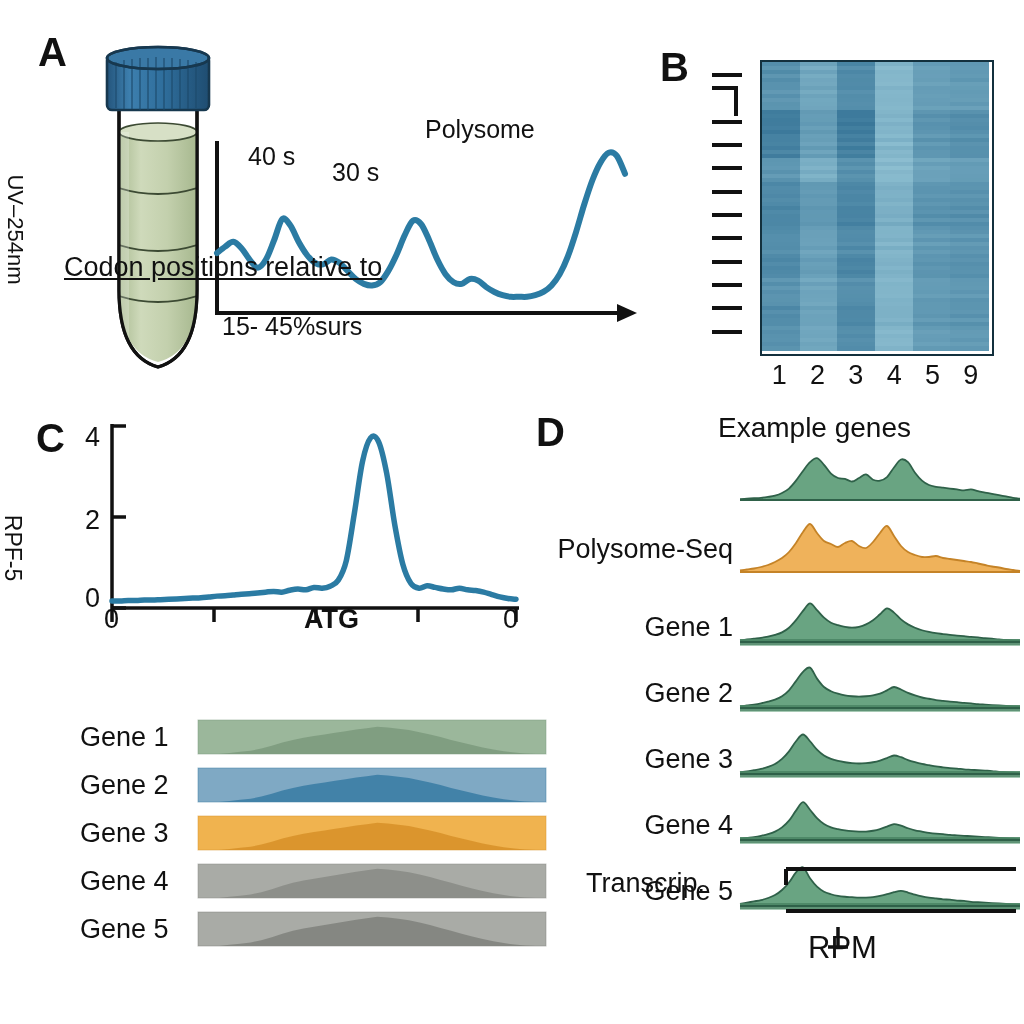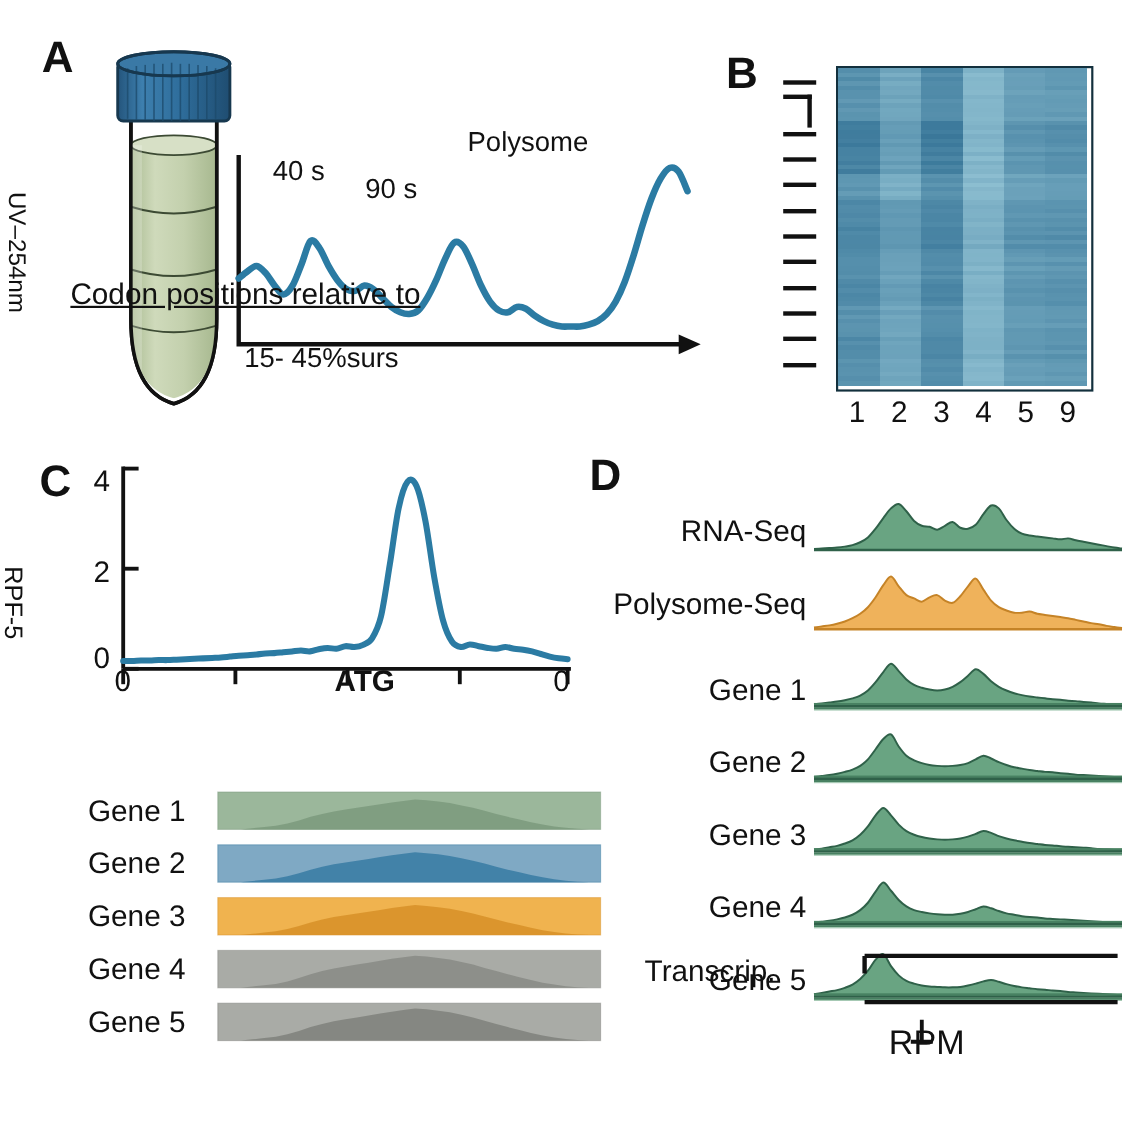--- a/index.html
+++ b/index.html
@@ -124,21 +124,21 @@
     <div id="aChart">
       <svg width="445" height="305" viewBox="0 0 445 305">
 
         <path d="M12,58 L12,228 L420,228" fill="none" stroke="#111" stroke-width="4" stroke-linecap="square"></path>
         <path d="M412,219 L432,228 L412,237 Z" fill="#111"></path>
         <path d="M12,168.0952380952381 C13.36,167.015873015873 17.44,163.50793650793653 20.16,161.61904761904765 C22.88,159.73015873015876 25.6,156.4920634920635 28.32,156.76190476190476 C31.04,157.03174603174602 33.760000000000005,160.26984126984127 36.480000000000004,163.23809523809524 C39.2,166.20634920634922 41.92,171.33333333333331 44.64,174.57142857142856 C47.36,177.8095238095238 50.080000000000005,182.66666666666666 52.800000000000004,182.66666666666666 C55.52,182.66666666666666 58.24,179.15873015873012 60.96,174.57142857142856 C63.68,169.984126984127 66.4,161.8888888888889 69.12,155.14285714285717 C71.84,148.39682539682542 74.56,136.52380952380955 77.28,134.0952380952381 C80,131.66666666666666 82.72,136.79365079365078 85.44,140.57142857142856 C88.16,144.34920634920633 90.88000000000001,151.9047619047619 93.60000000000001,156.76190476190476 C96.32000000000001,161.61904761904762 99.04,166.20634920634922 101.76,169.71428571428572 C104.48,173.22222222222223 107.2,176.19047619047618 109.92,177.8095238095238 C112.64,179.42857142857142 115.36,179.96825396825398 118.08,179.42857142857144 C120.8,178.8888888888889 123.52000000000001,174.84126984126982 126.24000000000001,174.57142857142856 C128.96,174.3015873015873 131.67999999999998,175.9206349206349 134.39999999999998,177.8095238095238 C137.11999999999998,179.69841269841268 139.84,183.2063492063492 142.56,185.9047619047619 C145.28,188.6031746031746 148,191.84126984126985 150.72,194 C153.44,196.15873015873015 156.16,197.77777777777777 158.88,198.85714285714286 C161.6,199.93650793650795 164.32,200.74603174603175 167.04,200.47619047619048 C169.76,200.20634920634922 172.48000000000002,199.66666666666669 175.20000000000002,197.23809523809524 C177.92000000000002,194.8095238095238 180.64,190.4920634920635 183.35999999999999,185.9047619047619 C186.07999999999998,181.3174603174603 188.8,175.65079365079367 191.52,169.71428571428572 C194.24,163.77777777777777 196.96,155.95238095238093 199.68,150.28571428571428 C202.4,144.61904761904762 205.12,137.6031746031746 207.84,135.71428571428572 C210.56,133.82539682539684 213.28,135.71428571428572 216,138.95238095238096 C218.72,142.1904761904762 221.44,149.20634920634924 224.16,155.14285714285717 C226.88,161.0793650793651 229.60000000000002,168.9047619047619 232.32000000000002,174.57142857142856 C235.04000000000002,180.2380952380952 237.76000000000002,185.36507936507937 240.48000000000002,189.14285714285714 C243.20000000000002,192.9206349206349 245.92,195.61904761904762 248.64,197.23809523809524 C251.35999999999999,198.85714285714286 254.07999999999996,199.3968253968254 256.79999999999995,198.85714285714286 C259.52,198.31746031746033 262.24,194.53968253968253 264.96000000000004,194 C267.68000000000006,193.46031746031747 270.4,194.26984126984127 273.12,195.61904761904762 C275.84000000000003,196.96825396825398 278.56000000000006,200.20634920634922 281.28000000000003,202.0952380952381 C284,203.984126984127 286.72,205.6031746031746 289.44,206.95238095238096 C292.15999999999997,208.30158730158732 294.88,209.3809523809524 297.59999999999997,210.1904761904762 C300.31999999999994,211 303.03999999999996,211.53968253968253 305.76,211.8095238095238 C308.48,212.07936507936506 311.20000000000005,211.8095238095238 313.92,211.8095238095238 C316.64,211.8095238095238 319.36,212.07936507936506 322.08,211.8095238095238 C324.79999999999995,211.53968253968253 327.52,211 330.24,210.1904761904762 C332.96000000000004,209.3809523809524 335.68000000000006,208.57142857142858 338.40000000000003,206.95238095238096 C341.12,205.33333333333334 343.84000000000003,203.44444444444446 346.56,200.47619047619048 C349.28,197.5079365079365 352,194 354.71999999999997,189.14285714285714 C357.43999999999994,184.28571428571428 360.15999999999997,178.34920634920636 362.88,171.33333333333334 C365.6,164.31746031746033 368.32000000000005,155.68253968253967 371.04,147.04761904761904 C373.76,138.4126984126984 376.48,128.15873015873015 379.2,119.52380952380952 C381.91999999999996,110.88888888888889 384.64,102.25396825396828 387.36,95.23809523809527 C390.08000000000004,88.22222222222226 392.79999999999995,82.01587301587304 395.52,77.42857142857144 C398.24,72.84126984126985 400.96000000000004,68.7936507936508 403.68,67.71428571428572 C406.4,66.63492063492065 409.12,67.44444444444446 411.84,70.95238095238096 C414.55999999999995,74.46031746031747 418.64,85.7936507936508 420,88.76190476190476" fill="none" stroke="#2b7ba3" stroke-width="6" stroke-linejoin="round" stroke-linecap="round"></path>
       </svg>
     </div>
 
     <div class="a-peak" style="left:248px;top:132px;">40 s</div>
-    <div class="a-peak" style="left:332px;top:148px;">90 s</div>
+    <div class="a-peak" style="left:332px;top:148px;">30 s</div>
     <div class="a-peak" style="left:425px;top:105px;">Polysome</div>
 
     <div id="aXlab1">15- 45%surs</div>
   </div>
 
   <div id="panelB">
     <div class="panel-letter" style="left:10px;top:22px;">B</div>
 
     <div id="bTicks">
         <div class="t" style="top: 10px;"></div>
@@ -696,24 +696,24 @@
               <rect x="0" y="0" width="348" height="34" fill="none" stroke="#83857f" stroke-width="1" opacity="0.5"></rect>
             </svg>
           </div>
         </div>
       </div>
   </div>
 
   <div id="panelD">
     <div class="panel-letter" style="left:8px;top:12px;">D</div>
 
+    <div id="dTitle">Example genes</div>
 
     <div id="dTracks">
         <div class="d-row" style="top: 46px; height: 60px;">
-          <div class="d-lbl" style="left: 0px; width: 205px;">RNA-Seq</div>
           <div class="d-trk" style="left: 212px; top: 0px; width: 280px;">
             <svg width="280" height="60" viewBox="0 0 280 60">
               <path d="M0,53.12 C1.1666666666666667,53.04666666666667 4.666666666666666,52.82666666666667 7,52.68 C9.333333333333334,52.53333333333333 11.666666666666666,52.38666666666667 14,52.24 C16.333333333333332,52.093333333333334 18.666666666666668,52.019999999999996 21,51.8 C23.333333333333332,51.58 25.666666666666668,51.28666666666667 28,50.92 C30.333333333333332,50.553333333333335 32.666666666666664,50.260000000000005 35,49.6 C37.333333333333336,48.94 39.666666666666664,48.13333333333333 42,46.96 C44.333333333333336,45.78666666666667 46.666666666666664,44.61333333333334 49,42.56 C51.333333333333336,40.50666666666667 53.666666666666664,37.57333333333334 56,34.64 C58.333333333333336,31.706666666666667 60.666666666666664,28.039999999999996 63,24.959999999999997 C65.33333333333333,21.88 67.66666666666667,18.28666666666667 70,16.160000000000004 C72.33333333333333,14.033333333333339 74.66666666666667,11.760000000000003 77,12.200000000000003 C79.33333333333333,12.640000000000002 81.66666666666667,16.23333333333333 84,18.799999999999997 C86.33333333333333,21.366666666666664 88.66666666666667,25.400000000000002 91,27.6 C93.33333333333333,29.8 95.66666666666667,31.12 98,32 C100.33333333333333,32.88 102.66666666666667,32.29333333333334 105,32.88 C107.33333333333333,33.46666666666667 109.66666666666667,35.666666666666664 112,35.519999999999996 C114.33333333333333,35.37333333333333 116.66666666666667,33.17333333333333 119,32 C121.33333333333333,30.826666666666668 123.66666666666667,28.186666666666667 126,28.48 C128.33333333333334,28.773333333333333 130.66666666666666,32.733333333333334 133,33.76 C135.33333333333334,34.78666666666666 137.66666666666666,35.08 140,34.64 C142.33333333333334,34.2 144.66666666666666,33.32 147,31.119999999999997 C149.33333333333334,28.919999999999998 151.66666666666666,24.37333333333333 154,21.439999999999998 C156.33333333333334,18.506666666666664 158.66666666666666,14.399999999999995 161,13.519999999999996 C163.33333333333334,12.639999999999997 165.66666666666666,13.960000000000003 168,16.160000000000004 C170.33333333333334,18.360000000000003 172.66666666666666,23.64 175,26.72 C177.33333333333334,29.799999999999997 179.66666666666666,32.586666666666666 182,34.64 C184.33333333333334,36.693333333333335 186.66666666666666,38.013333333333335 189,39.04 C191.33333333333334,40.06666666666666 193.66666666666666,40.36 196,40.8 C198.33333333333334,41.239999999999995 200.66666666666666,41.38666666666666 203,41.68 C205.33333333333334,41.973333333333336 207.66666666666666,42.266666666666666 210,42.56 C212.33333333333334,42.85333333333334 214.66666666666666,43.14666666666666 217,43.44 C219.33333333333334,43.733333333333334 221.66666666666666,44.32 224,44.32 C226.33333333333334,44.32 228.66666666666666,43.29333333333333 231,43.44 C233.33333333333334,43.586666666666666 235.66666666666666,44.68666666666667 238,45.2 C240.33333333333334,45.71333333333334 242.66666666666666,46.08 245,46.519999999999996 C247.33333333333334,46.959999999999994 249.66666666666666,47.400000000000006 252,47.84 C254.33333333333334,48.28 256.6666666666667,48.72 259,49.16 C261.3333333333333,49.599999999999994 263.6666666666667,50.04 266,50.48 C268.3333333333333,50.919999999999995 270.6666666666667,51.43333333333333 273,51.8 C275.3333333333333,52.166666666666664 278.8333333333333,52.53333333333333 280,52.68 L280,54 L0,54 Z" fill="#5c9c77" opacity="0.92"></path>
               <path d="M0,53.12 C1.1666666666666667,53.04666666666667 4.666666666666666,52.82666666666667 7,52.68 C9.333333333333334,52.53333333333333 11.666666666666666,52.38666666666667 14,52.24 C16.333333333333332,52.093333333333334 18.666666666666668,52.019999999999996 21,51.8 C23.333333333333332,51.58 25.666666666666668,51.28666666666667 28,50.92 C30.333333333333332,50.553333333333335 32.666666666666664,50.260000000000005 35,49.6 C37.333333333333336,48.94 39.666666666666664,48.13333333333333 42,46.96 C44.333333333333336,45.78666666666667 46.666666666666664,44.61333333333334 49,42.56 C51.333333333333336,40.50666666666667 53.666666666666664,37.57333333333334 56,34.64 C58.333333333333336,31.706666666666667 60.666666666666664,28.039999999999996 63,24.959999999999997 C65.33333333333333,21.88 67.66666666666667,18.28666666666667 70,16.160000000000004 C72.33333333333333,14.033333333333339 74.66666666666667,11.760000000000003 77,12.200000000000003 C79.33333333333333,12.640000000000002 81.66666666666667,16.23333333333333 84,18.799999999999997 C86.33333333333333,21.366666666666664 88.66666666666667,25.400000000000002 91,27.6 C93.33333333333333,29.8 95.66666666666667,31.12 98,32 C100.33333333333333,32.88 102.66666666666667,32.29333333333334 105,32.88 C107.33333333333333,33.46666666666667 109.66666666666667,35.666666666666664 112,35.519999999999996 C114.33333333333333,35.37333333333333 116.66666666666667,33.17333333333333 119,32 C121.33333333333333,30.826666666666668 123.66666666666667,28.186666666666667 126,28.48 C128.33333333333334,28.773333333333333 130.66666666666666,32.733333333333334 133,33.76 C135.33333333333334,34.78666666666666 137.66666666666666,35.08 140,34.64 C142.33333333333334,34.2 144.66666666666666,33.32 147,31.119999999999997 C149.33333333333334,28.919999999999998 151.66666666666666,24.37333333333333 154,21.439999999999998 C156.33333333333334,18.506666666666664 158.66666666666666,14.399999999999995 161,13.519999999999996 C163.33333333333334,12.639999999999997 165.66666666666666,13.960000000000003 168,16.160000000000004 C170.33333333333334,18.360000000000003 172.66666666666666,23.64 175,26.72 C177.33333333333334,29.799999999999997 179.66666666666666,32.586666666666666 182,34.64 C184.33333333333334,36.693333333333335 186.66666666666666,38.013333333333335 189,39.04 C191.33333333333334,40.06666666666666 193.66666666666666,40.36 196,40.8 C198.33333333333334,41.239999999999995 200.66666666666666,41.38666666666666 203,41.68 C205.33333333333334,41.973333333333336 207.66666666666666,42.266666666666666 210,42.56 C212.33333333333334,42.85333333333334 214.66666666666666,43.14666666666666 217,43.44 C219.33333333333334,43.733333333333334 221.66666666666666,44.32 224,44.32 C226.33333333333334,44.32 228.66666666666666,43.29333333333333 231,43.44 C233.33333333333334,43.586666666666666 235.66666666666666,44.68666666666667 238,45.2 C240.33333333333334,45.71333333333334 242.66666666666666,46.08 245,46.519999999999996 C247.33333333333334,46.959999999999994 249.66666666666666,47.400000000000006 252,47.84 C254.33333333333334,48.28 256.6666666666667,48.72 259,49.16 C261.3333333333333,49.599999999999994 263.6666666666667,50.04 266,50.48 C268.3333333333333,50.919999999999995 270.6666666666667,51.43333333333333 273,51.8 C275.3333333333333,52.166666666666664 278.8333333333333,52.53333333333333 280,52.68" fill="none" stroke="#2f6149" stroke-width="1.8"></path>
               <path d="M0,54 L280,54" stroke="#2f6149" stroke-width="2.2" fill="none"></path>
             </svg>
           </div>
         </div>
         <div class="d-row" style="top: 112px; height: 66px;">
           <div class="d-lbl" style="left: 0px; width: 205px;">Polysome-Seq</div>

